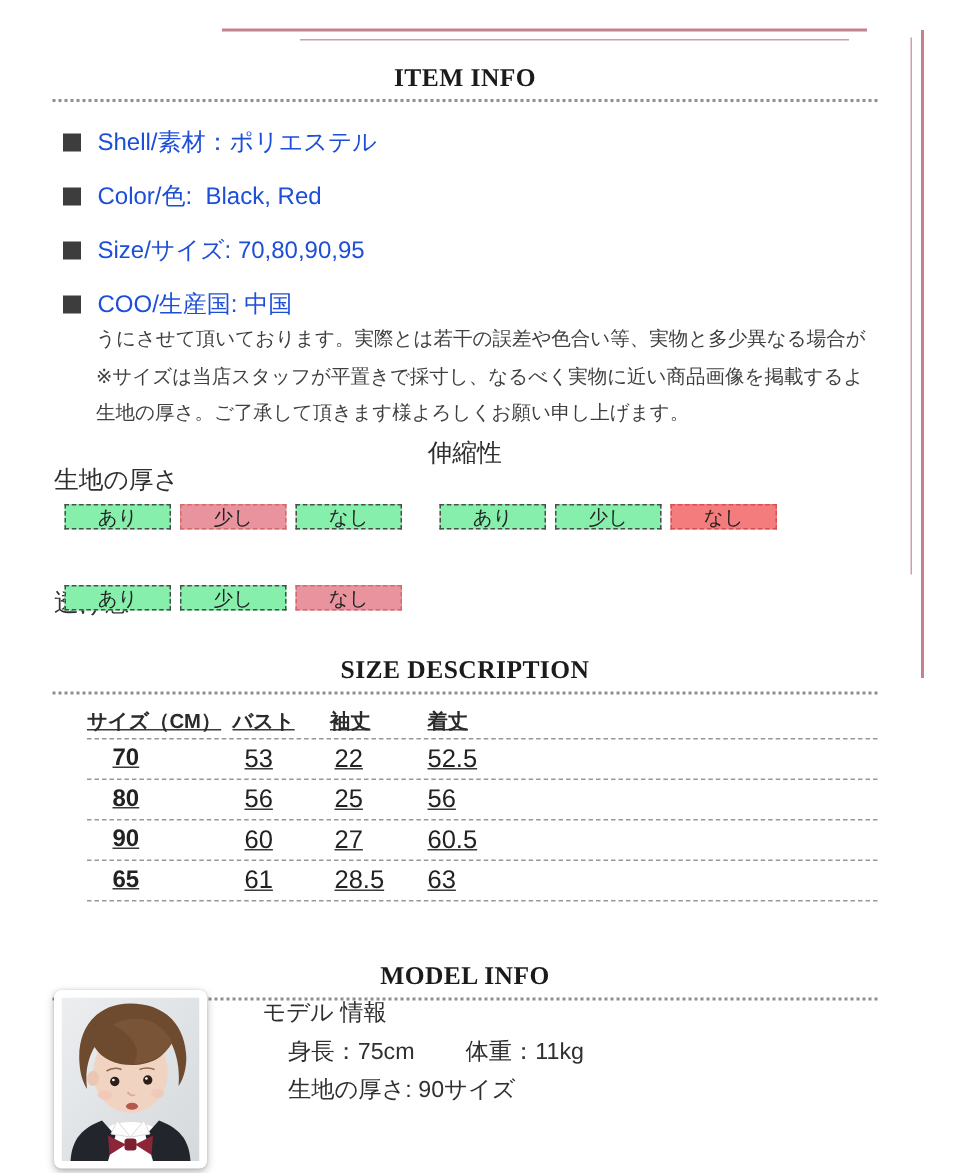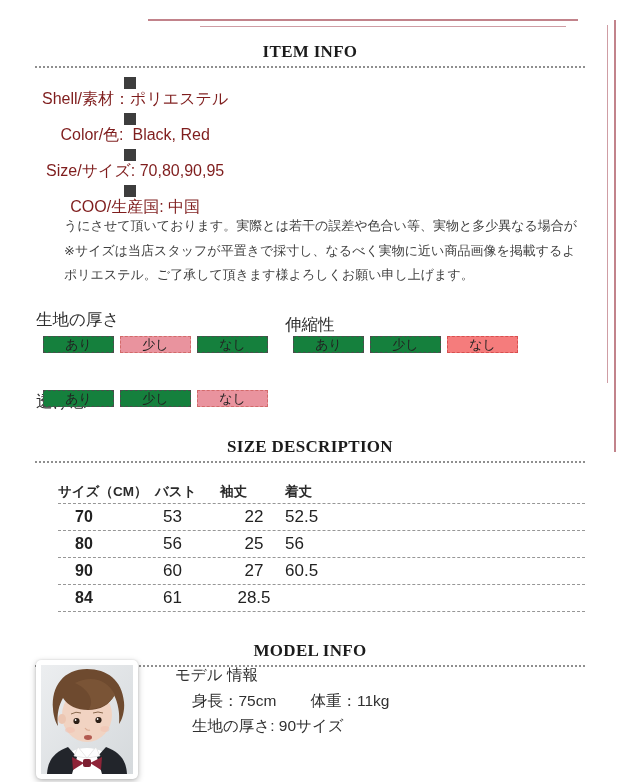--- a/index.html
+++ b/index.html
@@ -20,50 +20,50 @@
     font-family:"Liberation Serif","DejaVu Serif",serif;
     font-weight:bold;font-size:17px;color:#1b1b1b;letter-spacing:.3px;
     padding-bottom:4px;border-bottom:2px dotted #8f8f8f;text-align:center;
   }
   #item-info-title{top:42px;}
   #size-desc-title{top:437px;}
   #model-info-title{top:641px;}
 
   
   #bullet-list{position:absolute;left:42px;top:77px;}
-  .bullet-row{height:36px;display:flex;align-items:center;font-size:16px;color:#7f1d1d;white-space:pre-wrap;flex-direction:column;}
+  .bullet-row{height:36px;display:flex;align-items:center;font-size:16px;color:#1d4ed8;white-space:pre-wrap;}
   .bullet-square{width:12px;height:12px;background:#3d3d3d;margin-right:11px;flex:0 0 auto;}
 
   
   #note{position:absolute;left:64px;top:214px;width:520px;font-size:13px;line-height:24.5px;color:#3f3f3f;}
 
   
   .attr-label{position:absolute;font-size:16.5px;color:#2f2f2f;}
   #thickness-label{left:36px;top:309px;}
-  #stretch-label{left:285px;top:291px;margin-top:23px;}
+  #stretch-label{left:285px;top:291px;}
   #sheer-label{left:36px;top:363px;margin-top:28px;}
   .opt-row{position:absolute;display:flex;gap:6px;}
   #thickness-options{left:43px;top:336px;}
   #stretch-options{left:293px;top:336px;}
   #sheer-options{left:43px;top:390px;}
   .opt{
     width:71px;height:17px;box-sizing:border-box;border:1px dashed #4c4c4c;
-    font-size:13px;line-height:15px;text-align:center;color:#222;background:#15803d;
+    font-size:13px;line-height:15px;text-align:center;color:#222;background:#86efac;
   }
   .opt.sel-soft{background:var(--hl-soft,#e9939e);border-color:#d26a6a;}
   .opt.sel-strong{background:var(--hl-strong,#f57c7c);border-color:#d84f4f;}
 
   
-  #size-table{position:absolute;left:58px;top:480px;width:527px;}
+  #size-table{position:absolute;left:58px;top:469px;width:527px;text-decoration:underline;}
   .t-row{display:grid;grid-template-columns:97px 65px 65px 1fr;align-items:center;border-bottom:1px dashed #979797;}
   .t-head{height:23px;font-size:13.5px;font-weight:bold;color:#2b2b2b;}
   .t-data{height:26px;font-size:17px;color:#222;}
   .t-data .c0{padding-left:17px;font-weight:bold;font-size:16px;}
   .t-data .c1{padding-left:8px;}
-  .t-data .c2{padding-left:3px;text-align:center;}
+  .t-data .c2{padding-left:3px;}
   .t-head .c1{padding-left:0;}
 
   
   .photo-card{
     position:absolute;left:36px;top:660px;width:102px;height:119px;background:#fff;
     border-radius:5px;box-shadow:0 2px 6px rgba(0,0,0,.28),0 0 2px rgba(0,0,0,.12);
   }
   .photo-card svg{position:absolute;left:5px;top:5px;}
   .m-text{position:absolute;font-size:15.5px;color:#303030;}
   #model-subtitle{left:175px;top:665px;}
@@ -96,21 +96,21 @@
   </div>
   <div class="bullet-row">
     <span class="bullet-square"></span>
     <span>COO/生産国: 中国</span>
   </div>
 </div>
 
 <div id="note">
   <div>うにさせて頂いております。実際とは若干の誤差や色合い等、実物と多少異なる場合が</div>
   <div>※サイズは当店スタッフが平置きで採寸し、なるべく実物に近い商品画像を掲載するよ</div>
-  <div>ポリエステル。ご了承して頂きます様よろしくお願い申し上げます。</div>
+  <div>生地の厚さ。ご了承して頂きます様よろしくお願い申し上げます。</div>
 </div>
 
 <div class="attr-label" id="thickness-label">生地の厚さ</div>
 <div class="opt-row" id="thickness-options">
   <div class="opt">あり</div>
   <div class="opt sel-soft">少し</div>
   <div class="opt">なし</div>
 </div>
 
 <div class="attr-label" id="stretch-label">伸縮性</div>
@@ -148,23 +148,24 @@
     <div class="c2">25</div>
     <div class="c3">56</div>
   </div>
   <div class="t-row t-data">
     <div class="c0">90</div>
     <div class="c1">60</div>
     <div class="c2">27</div>
     <div class="c3">60.5</div>
   </div>
   <div class="t-row t-data">
-    <div class="c0">84</div>
+    <div class="c0">65</div>
     <div class="c1">61</div>
     <div class="c2">28.5</div>
+    <div class="c3">63</div>
   </div>
 </div>
 
 <div class="sec-title" id="model-info-title">MODEL INFO</div>
 
 <div class="photo-card">
   <svg width="92" height="109" viewBox="0 0 92 109">
     <defs>
       <linearGradient id="bgGrad" x1="0" y1="0" x2="1" y2="1">
         <stop offset="0" stop-color="#eceef0"></stop>

